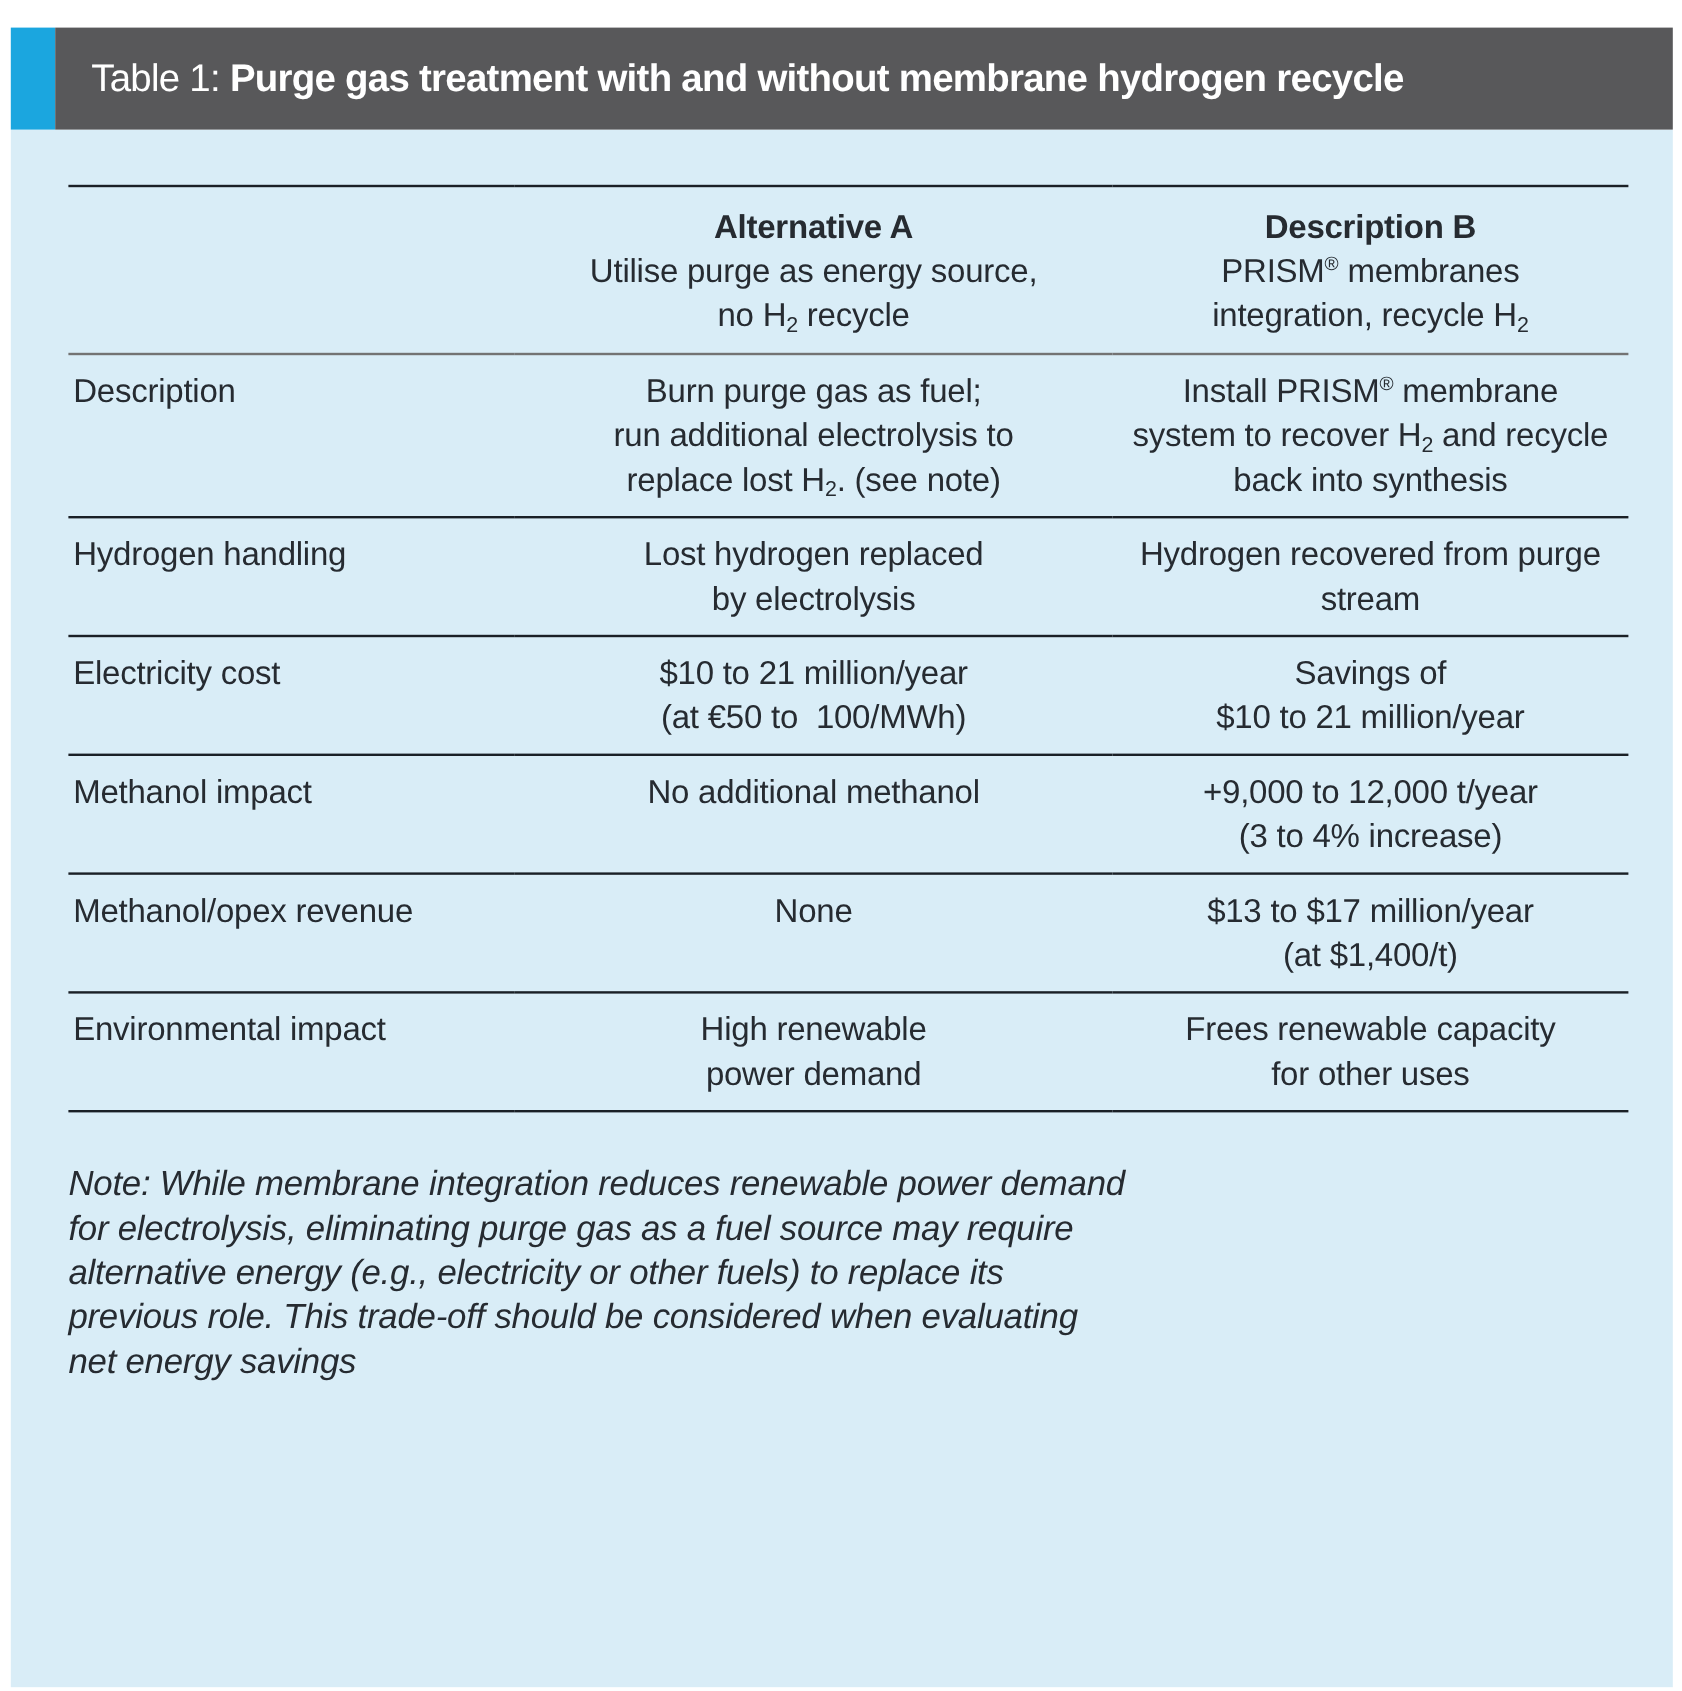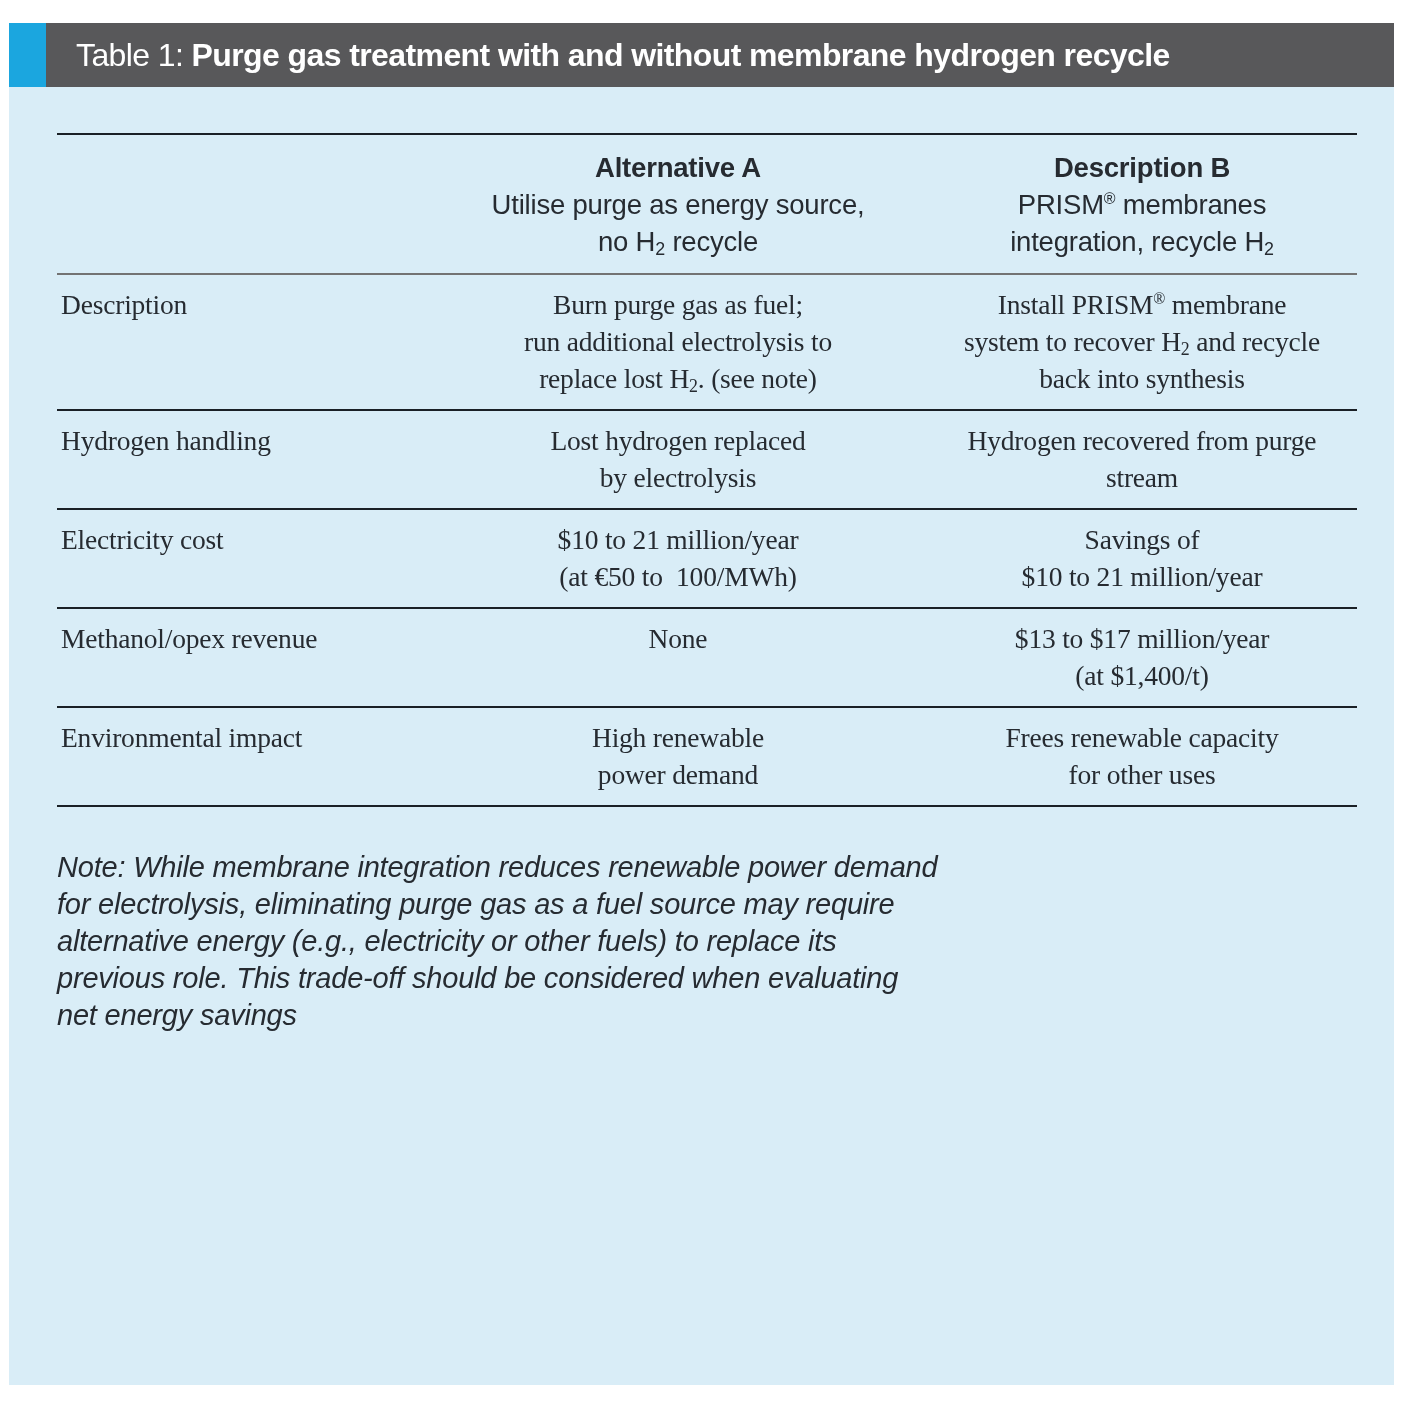--- a/index.html
+++ b/index.html
@@ -5,21 +5,21 @@
   html,body { margin:0; padding:0; background:#ffffff; }
   body {
     width:1402px; height:1409px;
     font-family:"Liberation Sans","DejaVu Sans",sans-serif;
     color:#262b31;
     -webkit-font-smoothing:antialiased;
   }
   .page { position:relative; width:1402px; height:1409px; overflow:hidden; }
 
   
-  .header-row { display:flex; margin:23px 8px 0 9px; height:64px; }
+  .header-row { display:flex; margin:23px 8px 0 9px; height:85px; }
   .accent { width:37px; background:#1ba6df; flex:0 0 37px; }
   .title-bar { flex:1; background:#58585a; display:flex; align-items:center; padding-left:30px; overflow:hidden; }
   .title { font-size:32px; color:#ffffff; letter-spacing:-0.6px; white-space:nowrap; }
   .title-prefix { font-weight:400; }
   .title-main { font-weight:700; }
 
   
   .panel {
     margin:0 8px 0 9px; background:#d9edf7;
     height:1298px; box-sizing:border-box;
@@ -30,21 +30,21 @@
   table.cmp {
     border-collapse:collapse; table-layout:fixed;
     width:1300px;
     font-size:27.5px; line-height:37px; letter-spacing:-0.2px;
   }
   col.c-label { width:372px; }
   col.c-a     { width:498px; }
   col.c-b     { width:430px; }
   th, td { vertical-align:top; padding:11px 4px 12px; }
   thead tr { border-top:2px solid #1a2026; border-bottom:2px solid #737373; }
-  tbody tr { border-bottom:2px solid #1a2026;font-family:Liberation Serif, serif; }
+  tbody tr { border-bottom:2px solid #1a2026; }
   th.col-h { text-align:center; font-weight:400; padding-top:14px; padding-bottom:13px; }
   .col-name { font-weight:700; }
   td.lbl { text-align:left; }
   td.val { text-align:center; }
   sup { font-size:58%; line-height:0; vertical-align:super; }
   sub { font-size:65%; line-height:0; vertical-align:-0.25em; }
 
   
   .footer { display:flex; align-items:flex-end; width:1300px; margin-top:42px; }
   .source { flex:0 0 402px; font-style:italic; font-size:27.5px; line-height:37px; letter-spacing:-0.2px; }
@@ -97,20 +97,25 @@
         <td class="val">Hydrogen recovered from purge<br>stream</td>
       </tr>
 
 
       <tr>
         <td class="lbl">Electricity cost</td>
         <td class="val">$10 to 21 million/year<br>(at €50 to &nbsp;100/MWh)</td>
         <td class="val">Savings of<br>$10 to 21 million/year</td>
       </tr>
 
+      <tr>
+        <td class="lbl">Methanol impact</td>
+        <td class="val">No additional methanol</td>
+        <td class="val">+9,000 to 12,000 t/year<br>(3 to 4% increase)</td>
+      </tr>
 
       <tr>
         <td class="lbl">Methanol/opex revenue</td>
         <td class="val">None</td>
         <td class="val">$13 to $17 million/year<br>(at $1,400/t)</td>
       </tr>
 
 
       <tr>
         <td class="lbl">Environmental impact</td>

